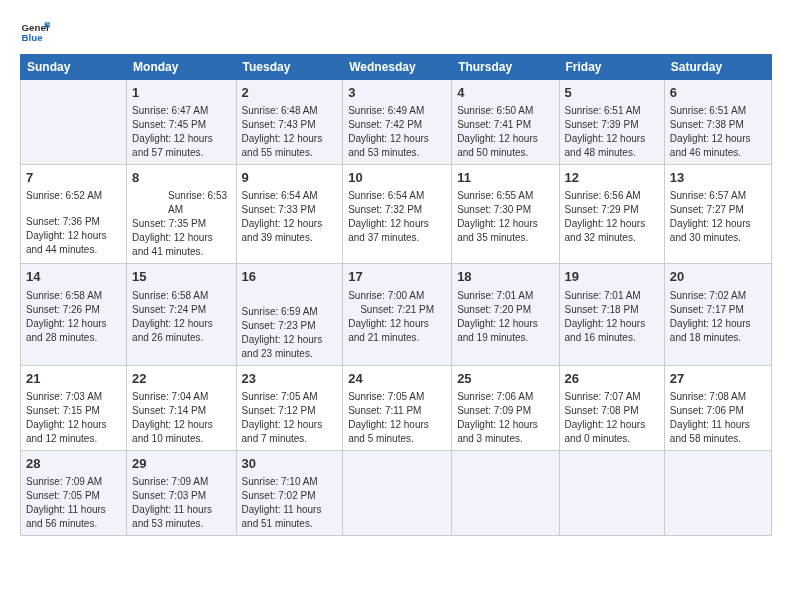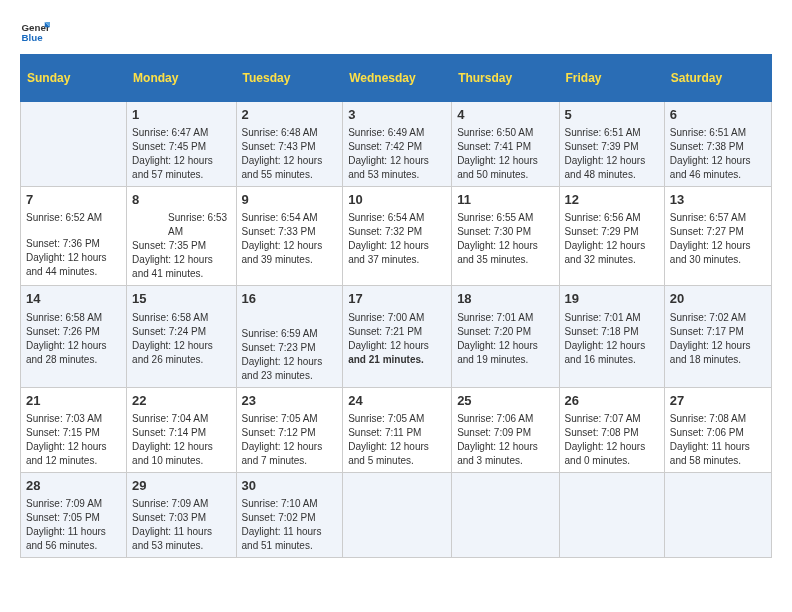--- a/index.html
+++ b/index.html
@@ -42,23 +42,23 @@
       font-size: 14px;
       color: #555;
     }
     table {
       width: 100%;
       border-collapse: collapse;
       font-size: 10.5px;
     }
     thead tr th {
       background-color: #2a6db5;
-      color: #fde047;
+      color: #ffffff;
       text-align: left;
-      padding: 16px 6px;
+      padding: 5px 6px;
       font-size: 12px;
       font-weight: bold;
       border: 1px solid #2a6db5;
     }
     tbody tr td {
       border: 1px solid #ccc;
       vertical-align: top;
       padding: 4px 5px;
       width: 113px;
       min-height: 80px;
@@ -223,23 +223,23 @@
           <td>
             <span class="day-num">16</span>
             <span style="display: block; margin-top: 18px;">Sunrise: 6:59 AM</span>
             <span style="display: block;">Sunset: 7:23 PM</span>
             <span style="display: block;">Daylight: 12 hours</span>
             <span style="display: block;">and 23 minutes.</span>
           </td>
           <td>
             <span class="day-num">17</span>
             <span style="display: block;">Sunrise: 7:00 AM</span>
-            <span style="display: block;">Sunset: 7:21 PM</span>
-            <span style="display: block;">Daylight: 12 hours</span>
-            <span style="display: block; font-weight: bold;">and 21 minutes.</span>
+            <span style="display: block; text-align: center;">Sunset: 7:21 PM</span>
+            <span style="display: block;">Daylight: 12 hours</span>
+            <span style="display: block;">and 21 minutes.</span>
           </td>
           <td>
             <span class="day-num">18</span>
             <span style="display: block;">Sunrise: 7:01 AM</span>
             <span style="display: block;">Sunset: 7:20 PM</span>
             <span style="display: block;">Daylight: 12 hours</span>
             <span style="display: block;">and 19 minutes.</span>
           </td>
           <td>
             <span class="day-num">19</span>

